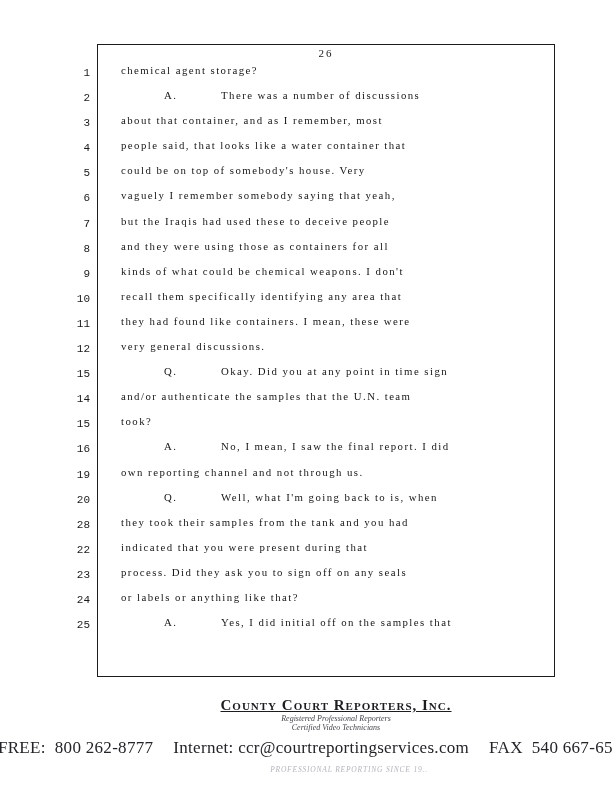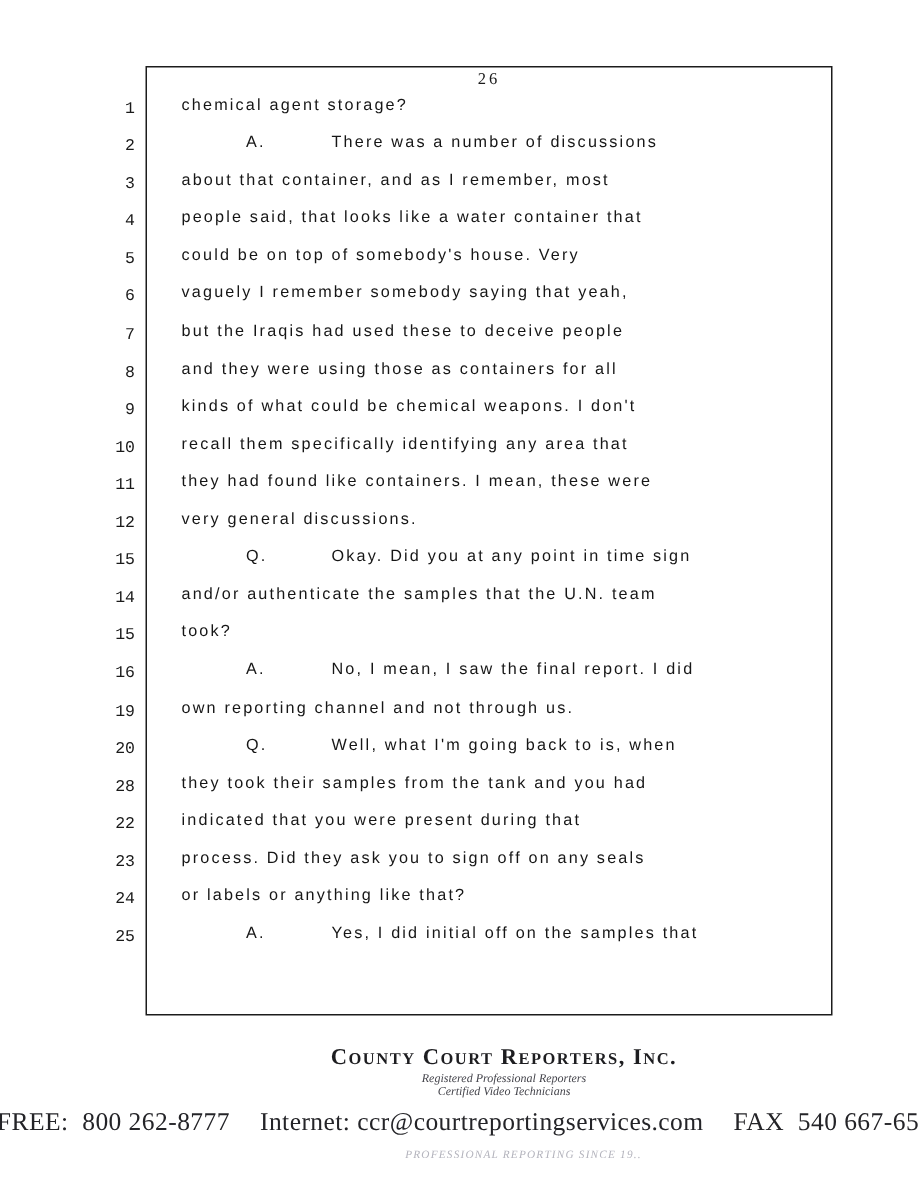--- a/index.html
+++ b/index.html
@@ -43,21 +43,21 @@
     width:38px;
     text-align:right;
     font-family:"Liberation Mono","DejaVu Sans Mono",monospace;
     font-size:11px;
     color:#1a1a1a;
   }
   .t-content {
     display:block;
     margin-left:23px;
     margin-right:0;
-    font-family:Liberation Sans, sans-serif;
+    font-family:Liberation Serif, serif;
     font-size:10.8px;
     letter-spacing:1.45px;
     color:#161616;
   }
   .t-prefix {
     display:inline-block;
     margin-left:43px;
     width:57px;
   }
   
@@ -68,20 +68,21 @@
     text-align:center;
     color:#1f1f1f;
   }
   .firm-name {
     font-family:"Liberation Serif","DejaVu Serif",serif;
     font-variant:small-caps;
     font-weight:600;
     font-size:15px;
     letter-spacing:1px;
     color:#1d1d20;
+    text-decoration:underline;
   }
   .firm-sub {
     font-family:"Liberation Serif","DejaVu Serif",serif;
     font-style:italic;
     font-size:8px;
     line-height:9px;
     color:#45454c;
   }
   .footer-contact {
     position:absolute;

